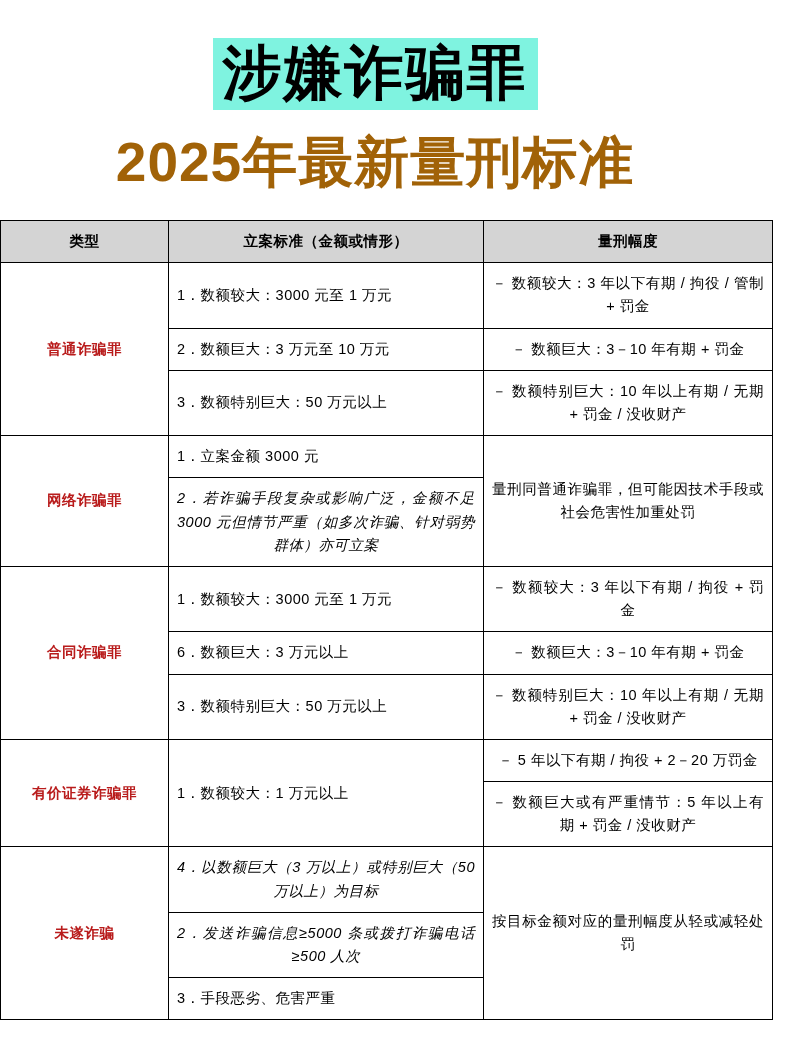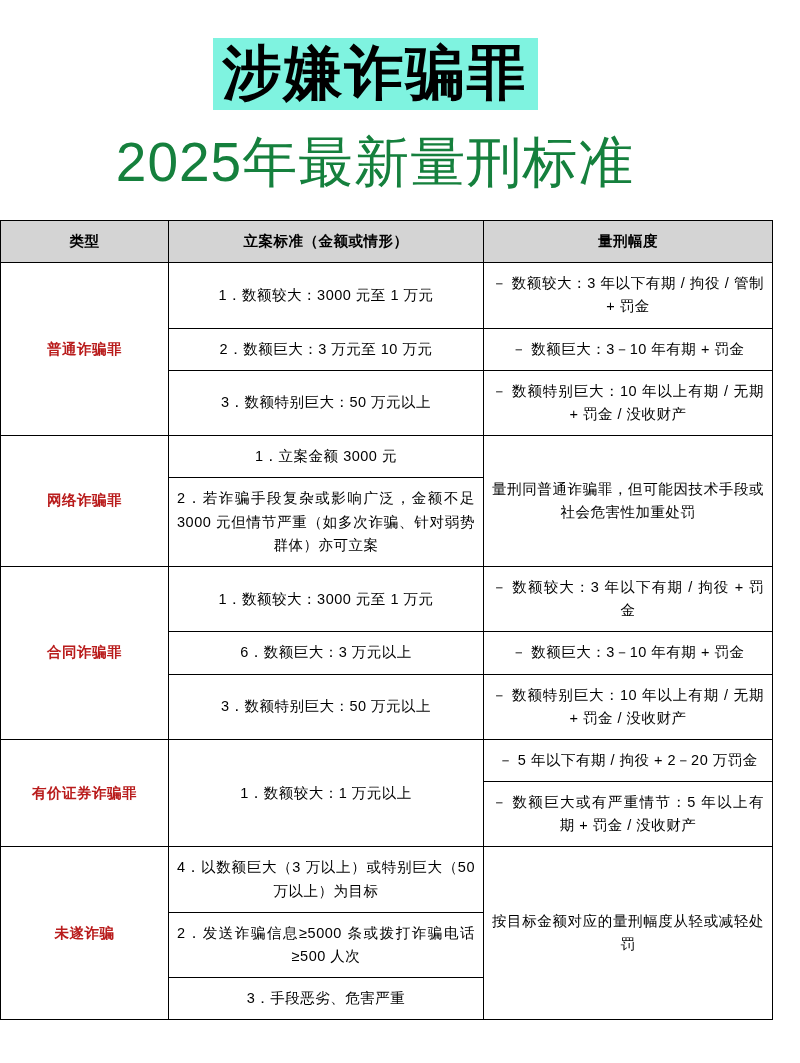--- a/index.html
+++ b/index.html
@@ -30,25 +30,25 @@
     font-size: 59px;
     font-weight: bold;
     letter-spacing: 2px;
     line-height: 1.12;
     padding: 2px 10px 4px 10px;
     color: #000;
   }
   .title-sub {
     text-align: center;
     font-size: 55px;
-    font-weight: normal;
+    font-weight: bold;
     letter-spacing: 1px;
     margin-top: 16px;
     margin-bottom: 20px;
-    color: #15803d;
+    color: #a16207;
   }
   table.matrix {
     border-collapse: collapse;
     width: 772px;
     margin: 0 auto;
     table-layout: fixed;
   }
   table.matrix td, table.matrix th {
     border: 1px solid #000;
     vertical-align: middle;
@@ -70,25 +70,25 @@
   .col-std  { width: 315px; }
   .col-sent { width: 289px; }
   td.type-cell {
     text-align: center;
     color: #b91c1c;
     font-weight: bold;
     font-size: 17px;
     letter-spacing: 1px;
   }
   td.std-cell {
-    text-align: center;
   }
   td.std-cell.just {
     text-align: justify;
     text-align-last: center;
+    font-style: italic;
   }
   td.sent-cell {
     text-align: justify;
     text-align-last: center;
   }
   td.sent-cell.center {
   }
   .tall { line-height: 1.75; }
 </style>
 </head>

